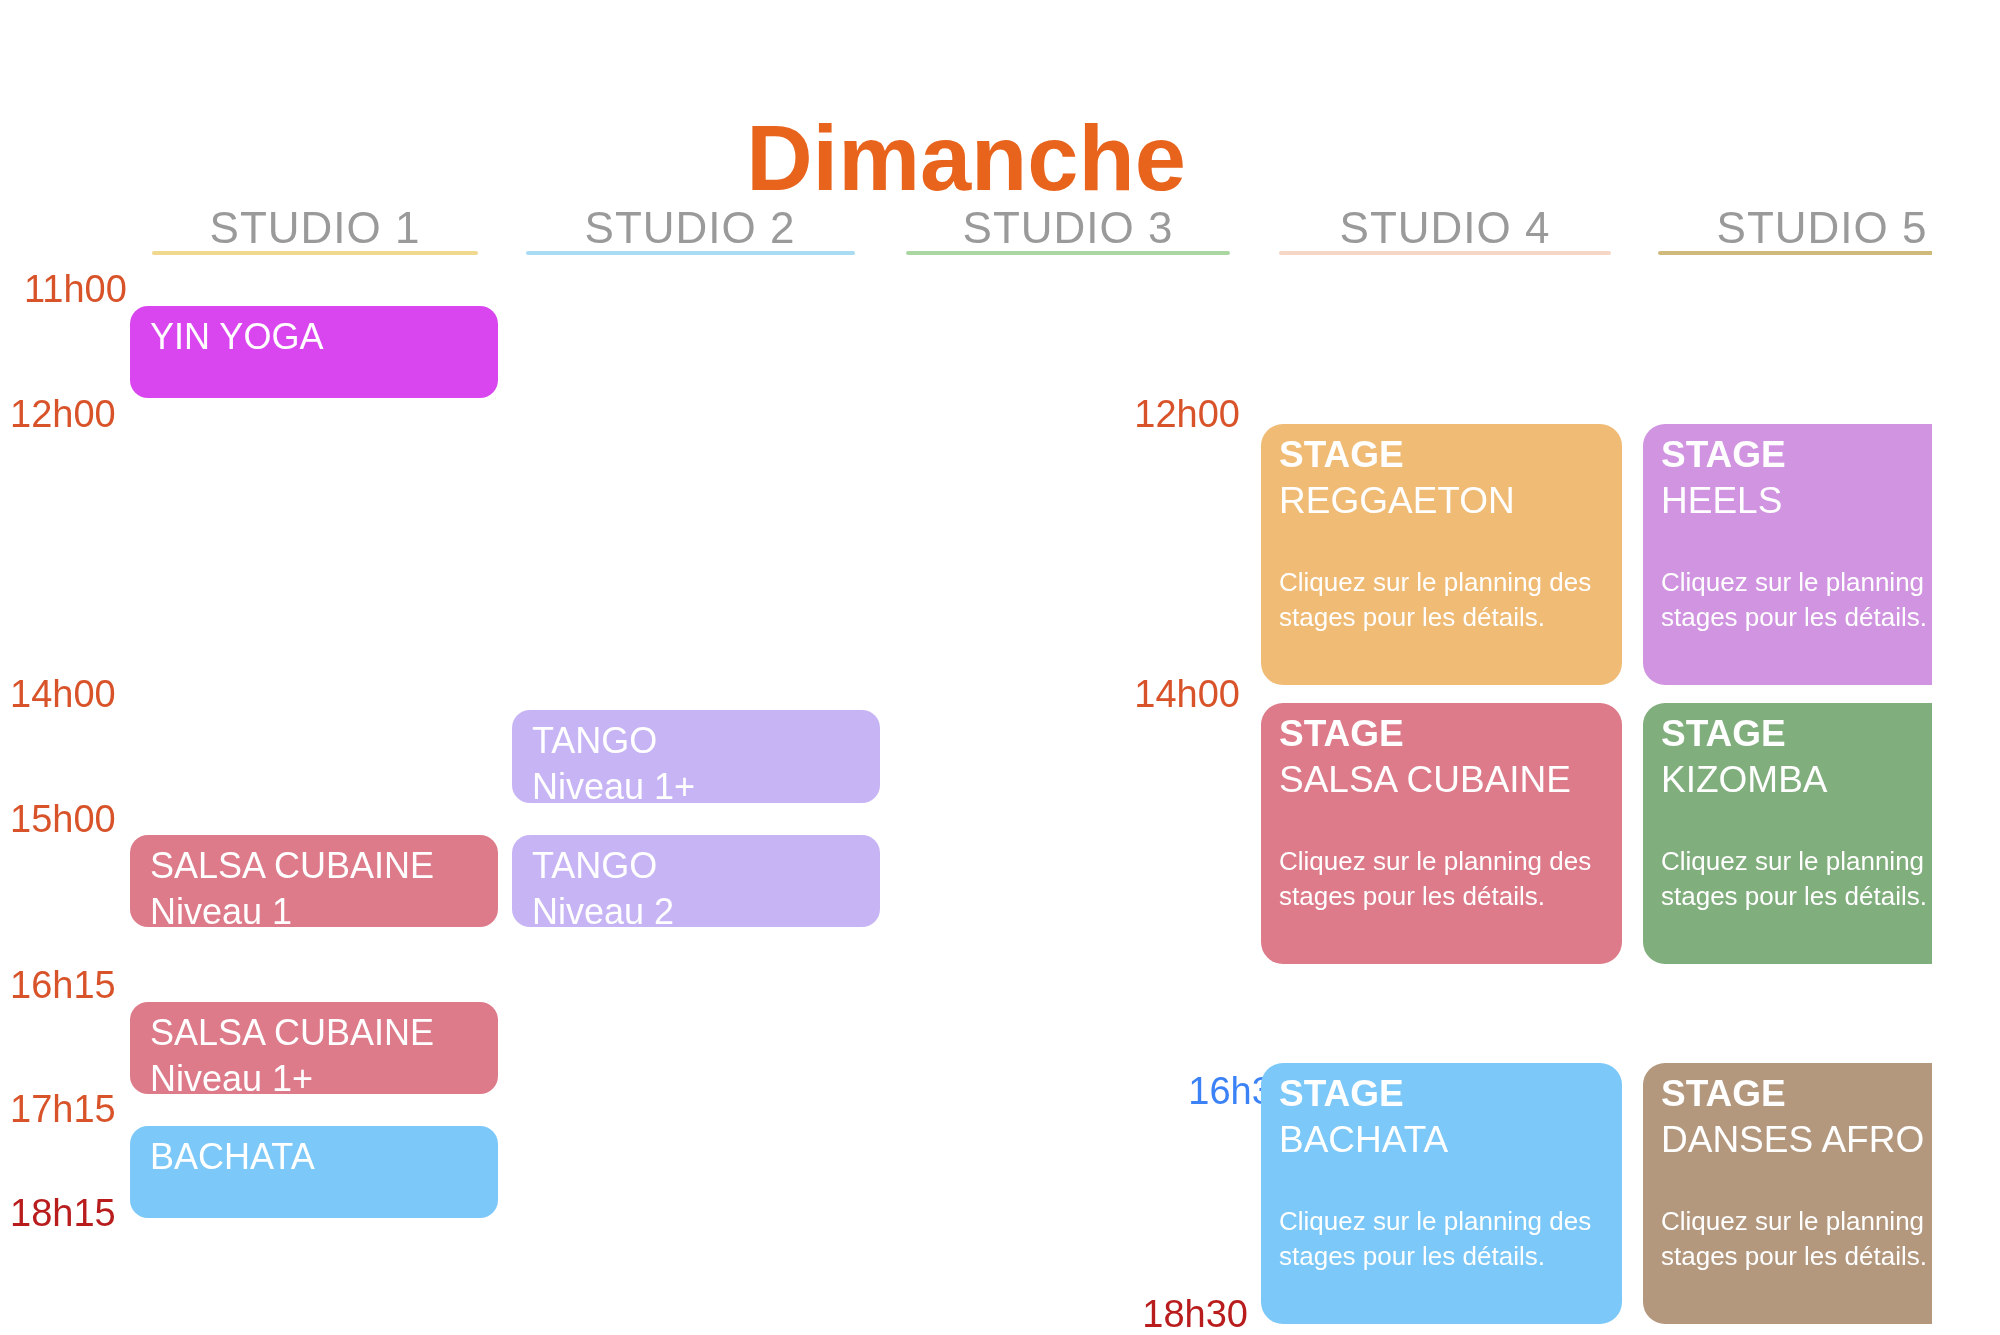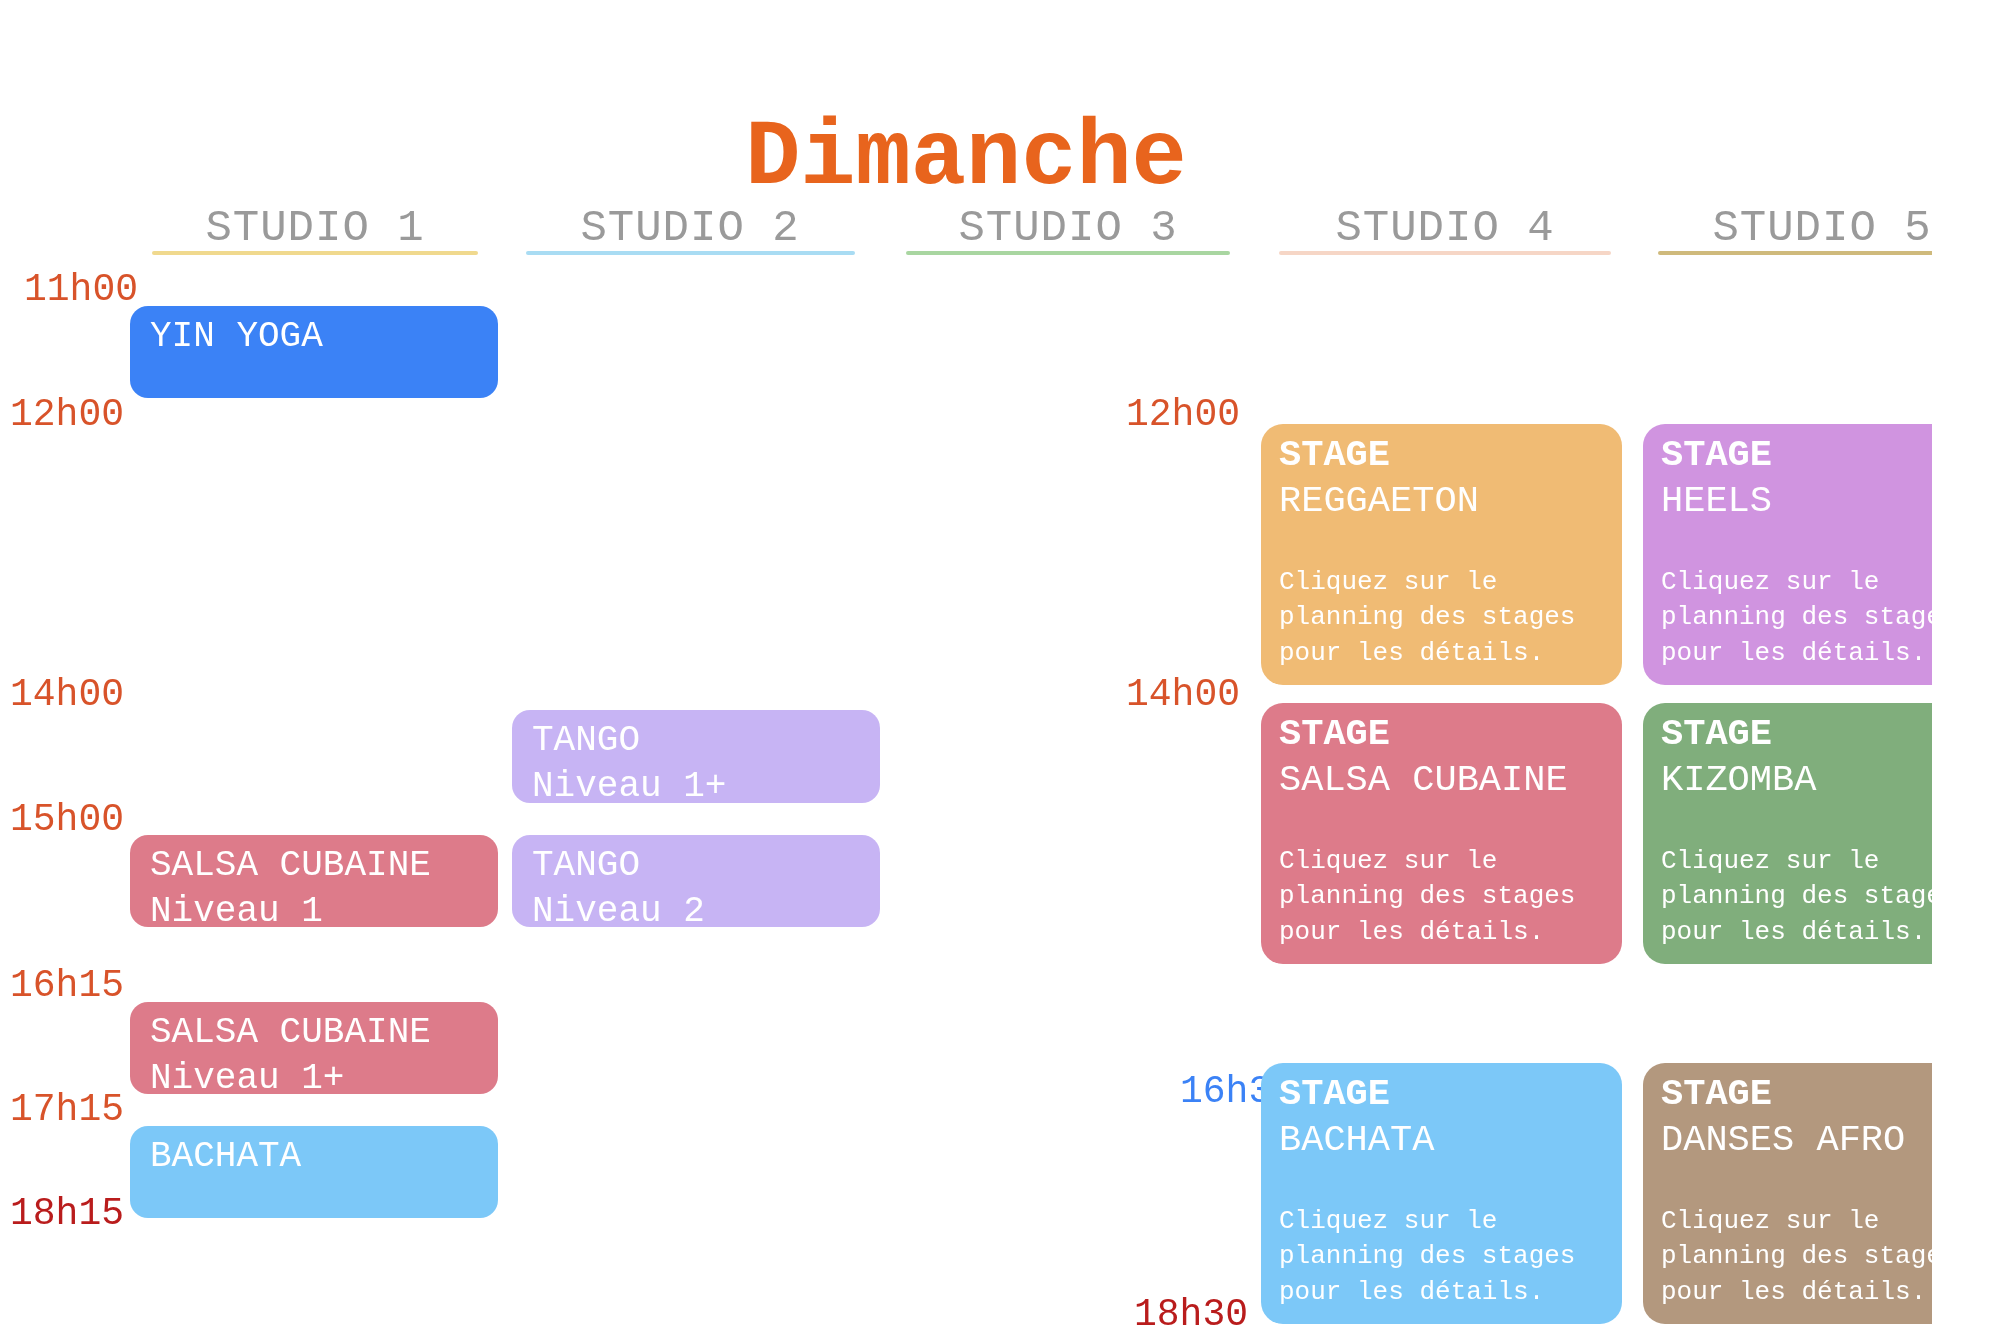--- a/index.html
+++ b/index.html
@@ -1,20 +1,20 @@
 <!DOCTYPE html>
 <html><head>
 <meta charset="utf-8">
 <style>
   html,body{margin:0;padding:0;background:#ffffff;}
   #board{
     position:relative;
     width:1932px;height:1335px;
     background:#ffffff;
-    font-family:Liberation Mono, monospace;
+    font-family:Liberation Sans, sans-serif;
     overflow:hidden;
   }
   .title{
     position:absolute;left:0;right:0;top:44px;
     text-align:center;
     font-size:92px;font-weight:700;
     letter-spacing:0px;
   }
   .studio-label{
     position:absolute;transform:translateX(-50%);
@@ -62,21 +62,21 @@
     <div class="time" style="left: 10px; top: 393px; color: rgb(216, 83, 42);">12h00</div>
     <div class="time" style="left: 10px; top: 673px; color: rgb(216, 83, 42);">14h00</div>
     <div class="time" style="left: 10px; top: 798px; color: rgb(216, 83, 42);">15h00</div>
     <div class="time" style="left: 10px; top: 964px; color: rgb(216, 83, 42);">16h15</div>
     <div class="time" style="left: 10px; top: 1088px; color: rgb(216, 83, 42);">17h15</div>
     <div class="time" style="left: 10px; top: 1192px; color: #b91c1c;">18h15</div>
     <div class="time mid" style="left: 1240px; top: 393px; color: rgb(216, 83, 42);">12h00</div>
     <div class="time mid" style="left: 1240px; top: 673px; color: rgb(216, 83, 42);">14h00</div>
     <div class="time mid" style="left: 1294px; top: 1029px; color: #3b82f6; margin-top: 41px;">16h30</div>
     <div class="time mid" style="left: 1240px; top: 1293px; color: #b91c1c; margin-left: 8px;">18h30</div>
-    <div class="class-block" style="left: 130px; top: 306px; width: 368px; height: 92px; background: #3b82f6; color: rgb(255, 255, 255);">
+    <div class="class-block" style="left: 130px; top: 306px; width: 368px; height: 92px; background: #d946ef; color: rgb(255, 255, 255);">
       <span class="class-name">YIN YOGA</span>
     </div>
     <div class="class-block" style="left: 512px; top: 710px; width: 368px; height: 93px; background: rgb(199, 180, 244); color: rgb(255, 255, 255);">
       <span class="class-name">TANGO</span>
       <span class="class-level">Niveau 1+</span>
     </div>
     <div class="class-block" style="left: 130px; top: 835px; width: 368px; height: 92px; background: rgb(221, 123, 138); color: rgb(255, 255, 255);">
       <span class="class-name">SALSA CUBAINE</span>
       <span class="class-level">Niveau 1</span>
     </div>

